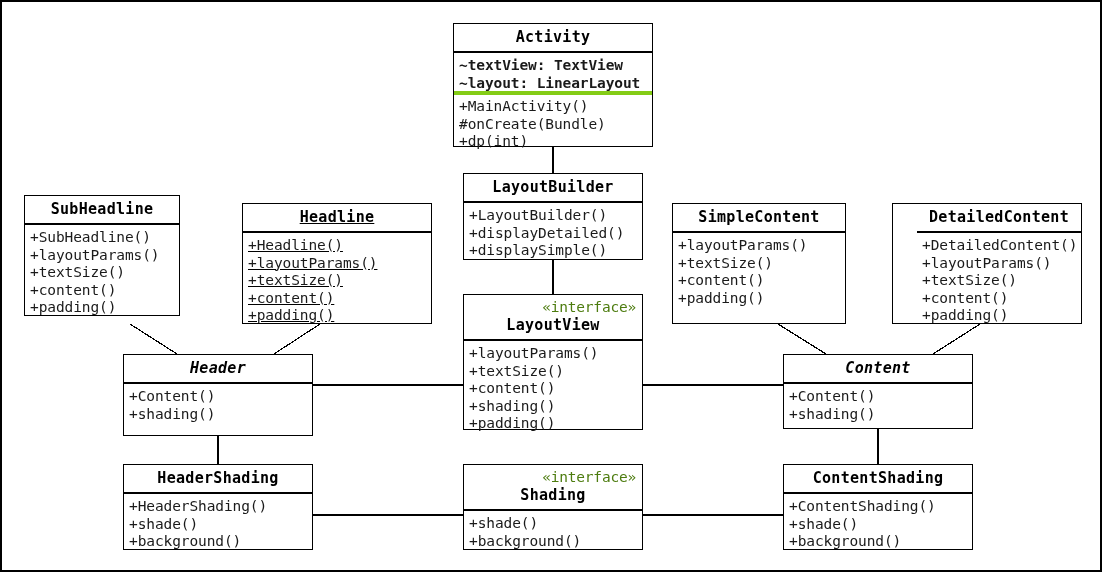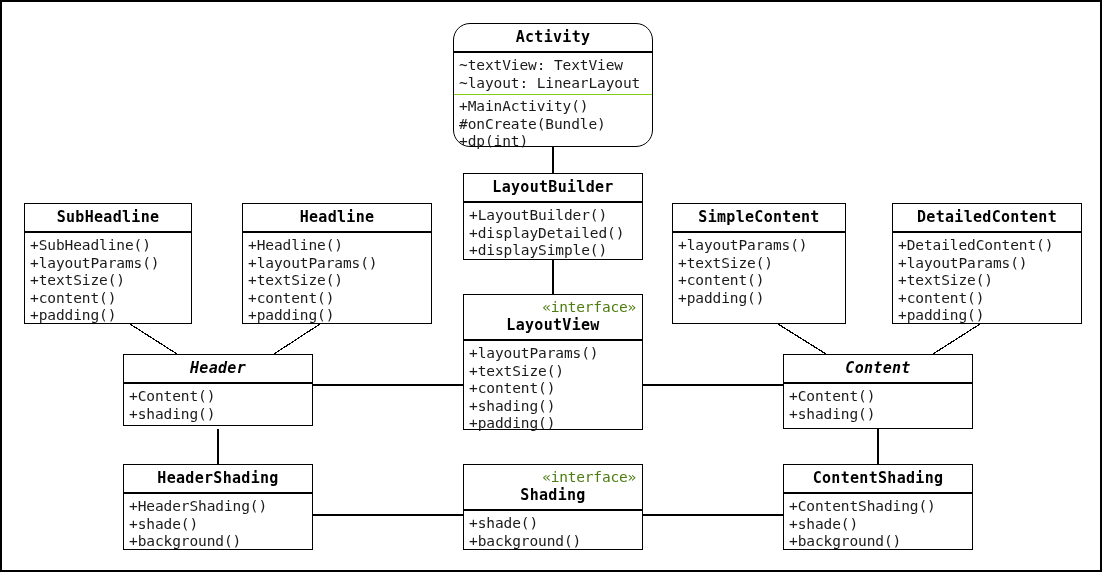--- a/index.html
+++ b/index.html
@@ -73,22 +73,23 @@
   }
   .uml-compartment .mem {
     display: block;
     font-size: 14.5px;
     line-height: 17.5px;
     color: #1a1a1a;
     white-space: pre;
     letter-spacing: -0.1px;
   }
   .attr-compartment {
-    border-bottom: 1px solid #84cc16;
+    border-bottom: 4px solid #84cc16;
     overflow: hidden;
+    font-weight: bold;
   }
   .watermark {
     position: absolute;
     right: 10px;
     bottom: 6px;
     font-family: "DejaVu Sans", "Liberation Sans", sans-serif;
     font-size: 15px;
     color: #d8d8d8;
     z-index: 2;
     white-space: nowrap;
@@ -121,21 +122,21 @@
       <line x1="216" y1="427" x2="216" y2="462"></line>
 
       <line x1="876" y1="427" x2="876" y2="462"></line>
 
       <line x1="310" y1="513" x2="461" y2="513"></line>
 
       <line x1="641" y1="513" x2="781" y2="513"></line>
     </g>
   </svg>
 
-  <div class="uml-class" style="left:451px; top:21px; width:200px; height:124px;border-radius:17px;">
+  <div class="uml-class" style="left:451px; top:21px; width:200px; height:124px;">
     <div class="uml-header">
       <span class="cname">Activity</span>
     </div>
     <div class="uml-sep"></div>
     <div class="uml-compartment attr-compartment" style="height:41px;">
       <span class="mem">~textView: TextView</span>
       <span class="mem">~layout: LinearLayout</span>
     </div>
     <div class="uml-compartment">
       <span class="mem">+MainActivity()</span>
@@ -164,35 +165,35 @@
     <div class="uml-sep"></div>
     <div class="uml-compartment">
       <span class="mem">+layoutParams()</span>
       <span class="mem">+textSize()</span>
       <span class="mem">+content()</span>
       <span class="mem">+shading()</span>
       <span class="mem">+padding()</span>
     </div>
   </div>
 
-  <div class="uml-class" style="left:22px; top:201px; width:168px; height:121px;">
+  <div class="uml-class" style="left:22px; top:193px; width:156px; height:121px;">
     <div class="uml-header">
       <span class="cname">SubHeadline</span>
     </div>
     <div class="uml-sep"></div>
     <div class="uml-compartment">
       <span class="mem">+SubHeadline()</span>
       <span class="mem">+layoutParams()</span>
       <span class="mem">+textSize()</span>
       <span class="mem">+content()</span>
       <span class="mem">+padding()</span>
     </div>
   </div>
 
-  <div class="uml-class" style="left:240px; top:201px; width:190px; height:121px;">
+  <div class="uml-class" style="left:240px; top:201px; width:190px; height:121px;text-decoration:underline;">
     <div class="uml-header">
       <span class="cname">Headline</span>
     </div>
     <div class="uml-sep"></div>
     <div class="uml-compartment">
       <span class="mem">+Headline()</span>
       <span class="mem">+layoutParams()</span>
       <span class="mem">+textSize()</span>
       <span class="mem">+content()</span>
       <span class="mem">+padding()</span>
@@ -205,35 +206,35 @@
     </div>
     <div class="uml-sep"></div>
     <div class="uml-compartment">
       <span class="mem">+layoutParams()</span>
       <span class="mem">+textSize()</span>
       <span class="mem">+content()</span>
       <span class="mem">+padding()</span>
     </div>
   </div>
 
-  <div class="uml-class" style="left:890px; top:201px; width:190px; height:121px;">
+  <div class="uml-class" style="left:890px; top:201px; width:190px; height:121px;padding-left:24px;">
     <div class="uml-header">
       <span class="cname">DetailedContent</span>
     </div>
     <div class="uml-sep"></div>
     <div class="uml-compartment">
       <span class="mem">+DetailedContent()</span>
       <span class="mem">+layoutParams()</span>
       <span class="mem">+textSize()</span>
       <span class="mem">+content()</span>
       <span class="mem">+padding()</span>
     </div>
   </div>
 
-  <div class="uml-class abstract" style="left:121px; top:352px; width:190px; height:72px;">
+  <div class="uml-class abstract" style="left:121px; top:352px; width:190px; height:82px;">
     <div class="uml-header">
       <span class="cname">Header</span>
     </div>
     <div class="uml-sep"></div>
     <div class="uml-compartment">
       <span class="mem">+Content()</span>
       <span class="mem">+shading()</span>
     </div>
   </div>
 

